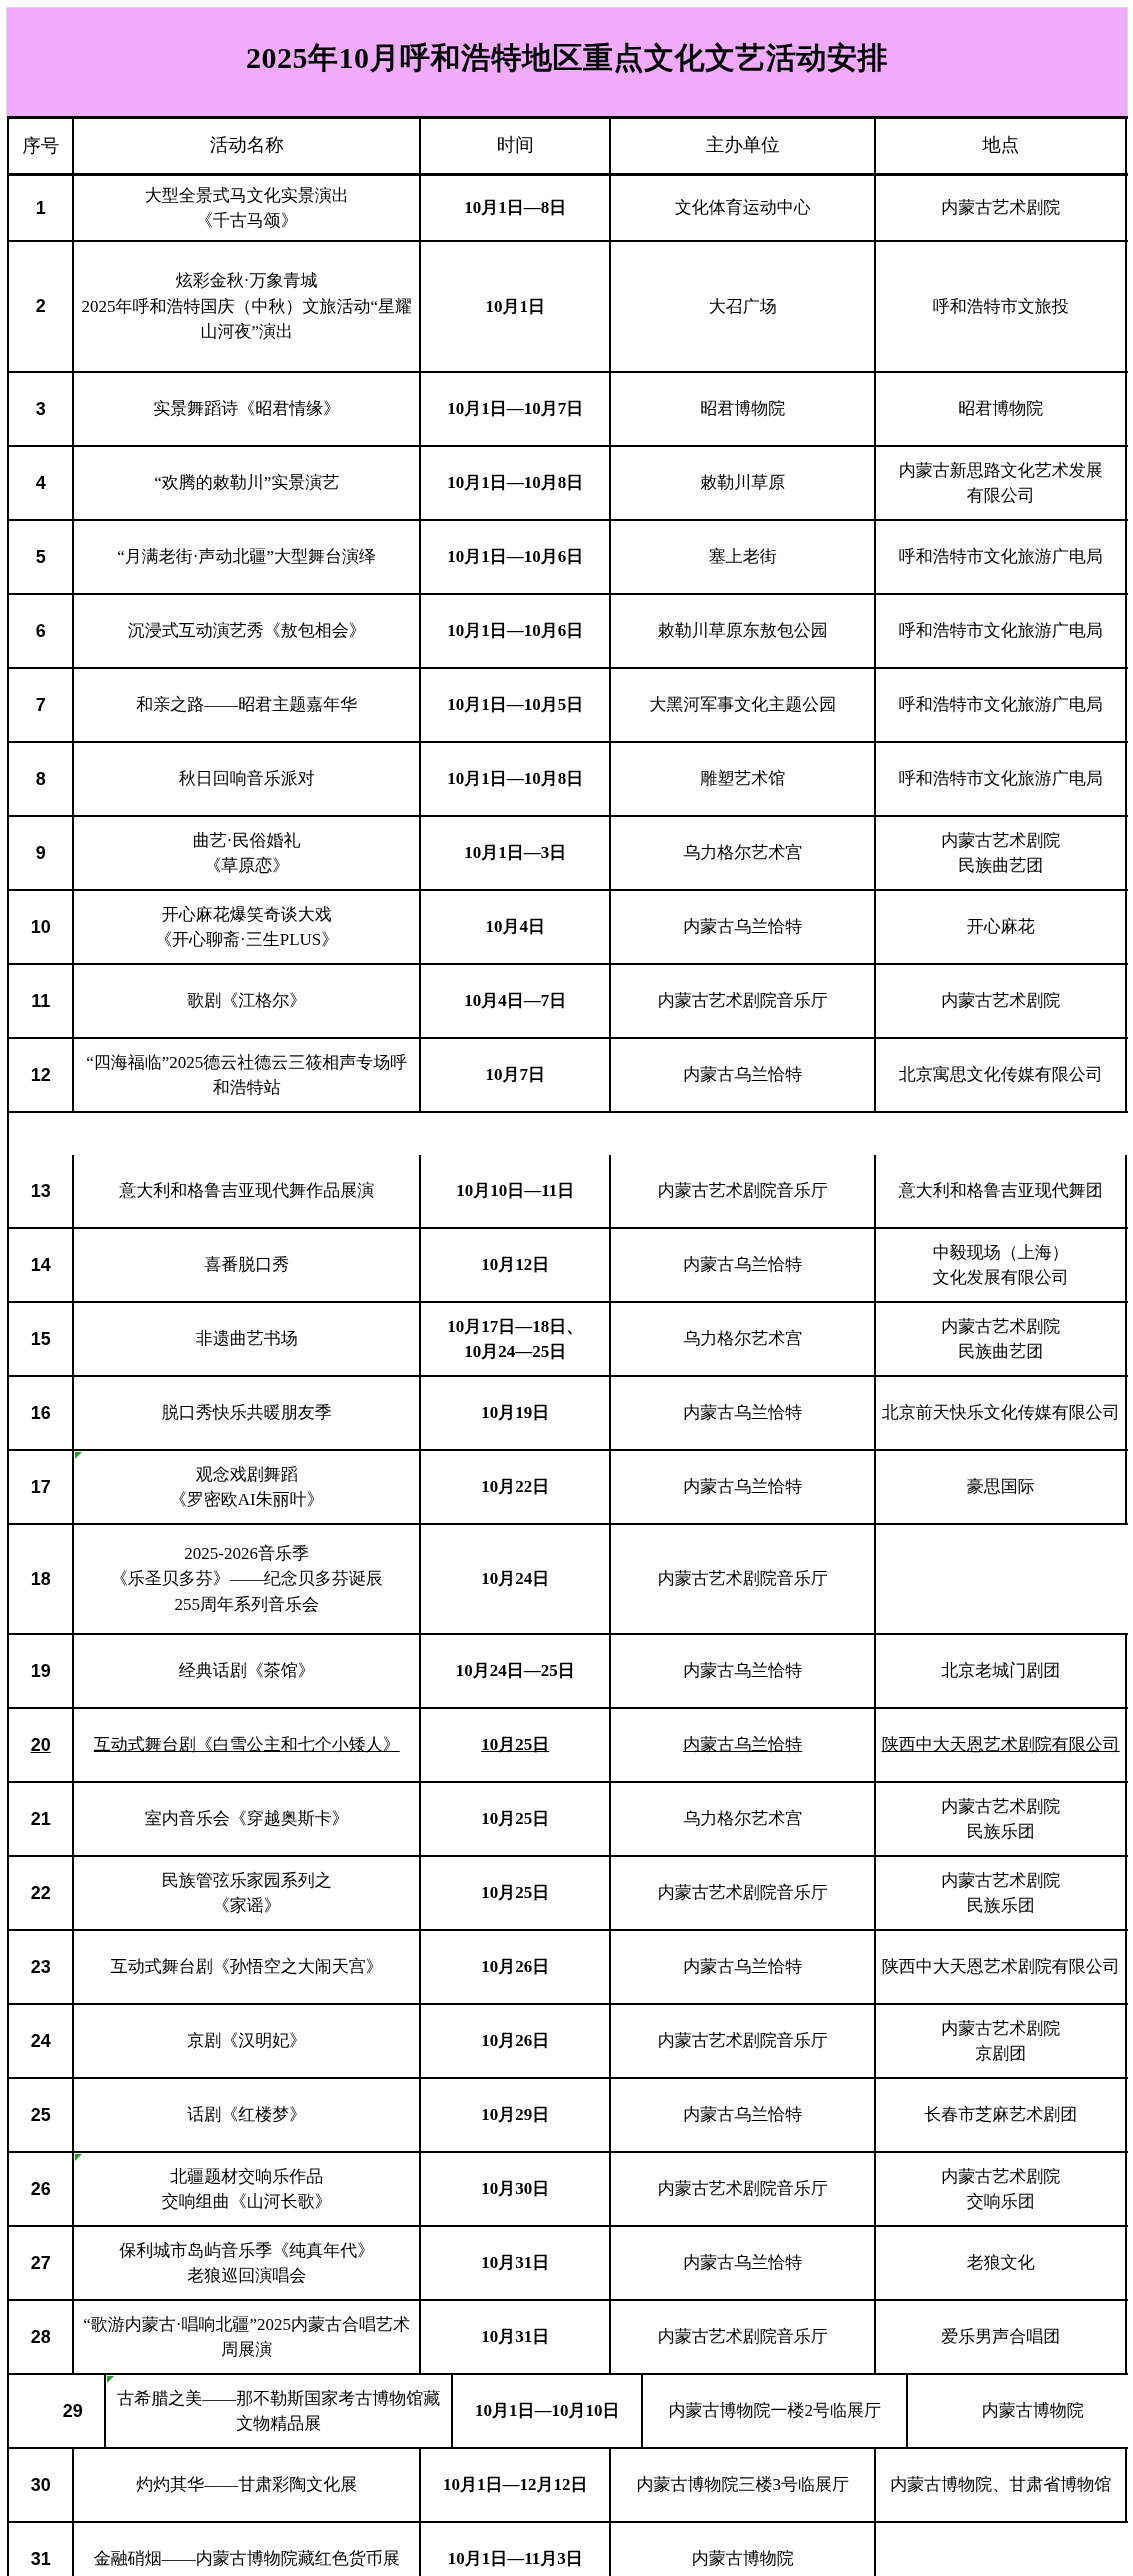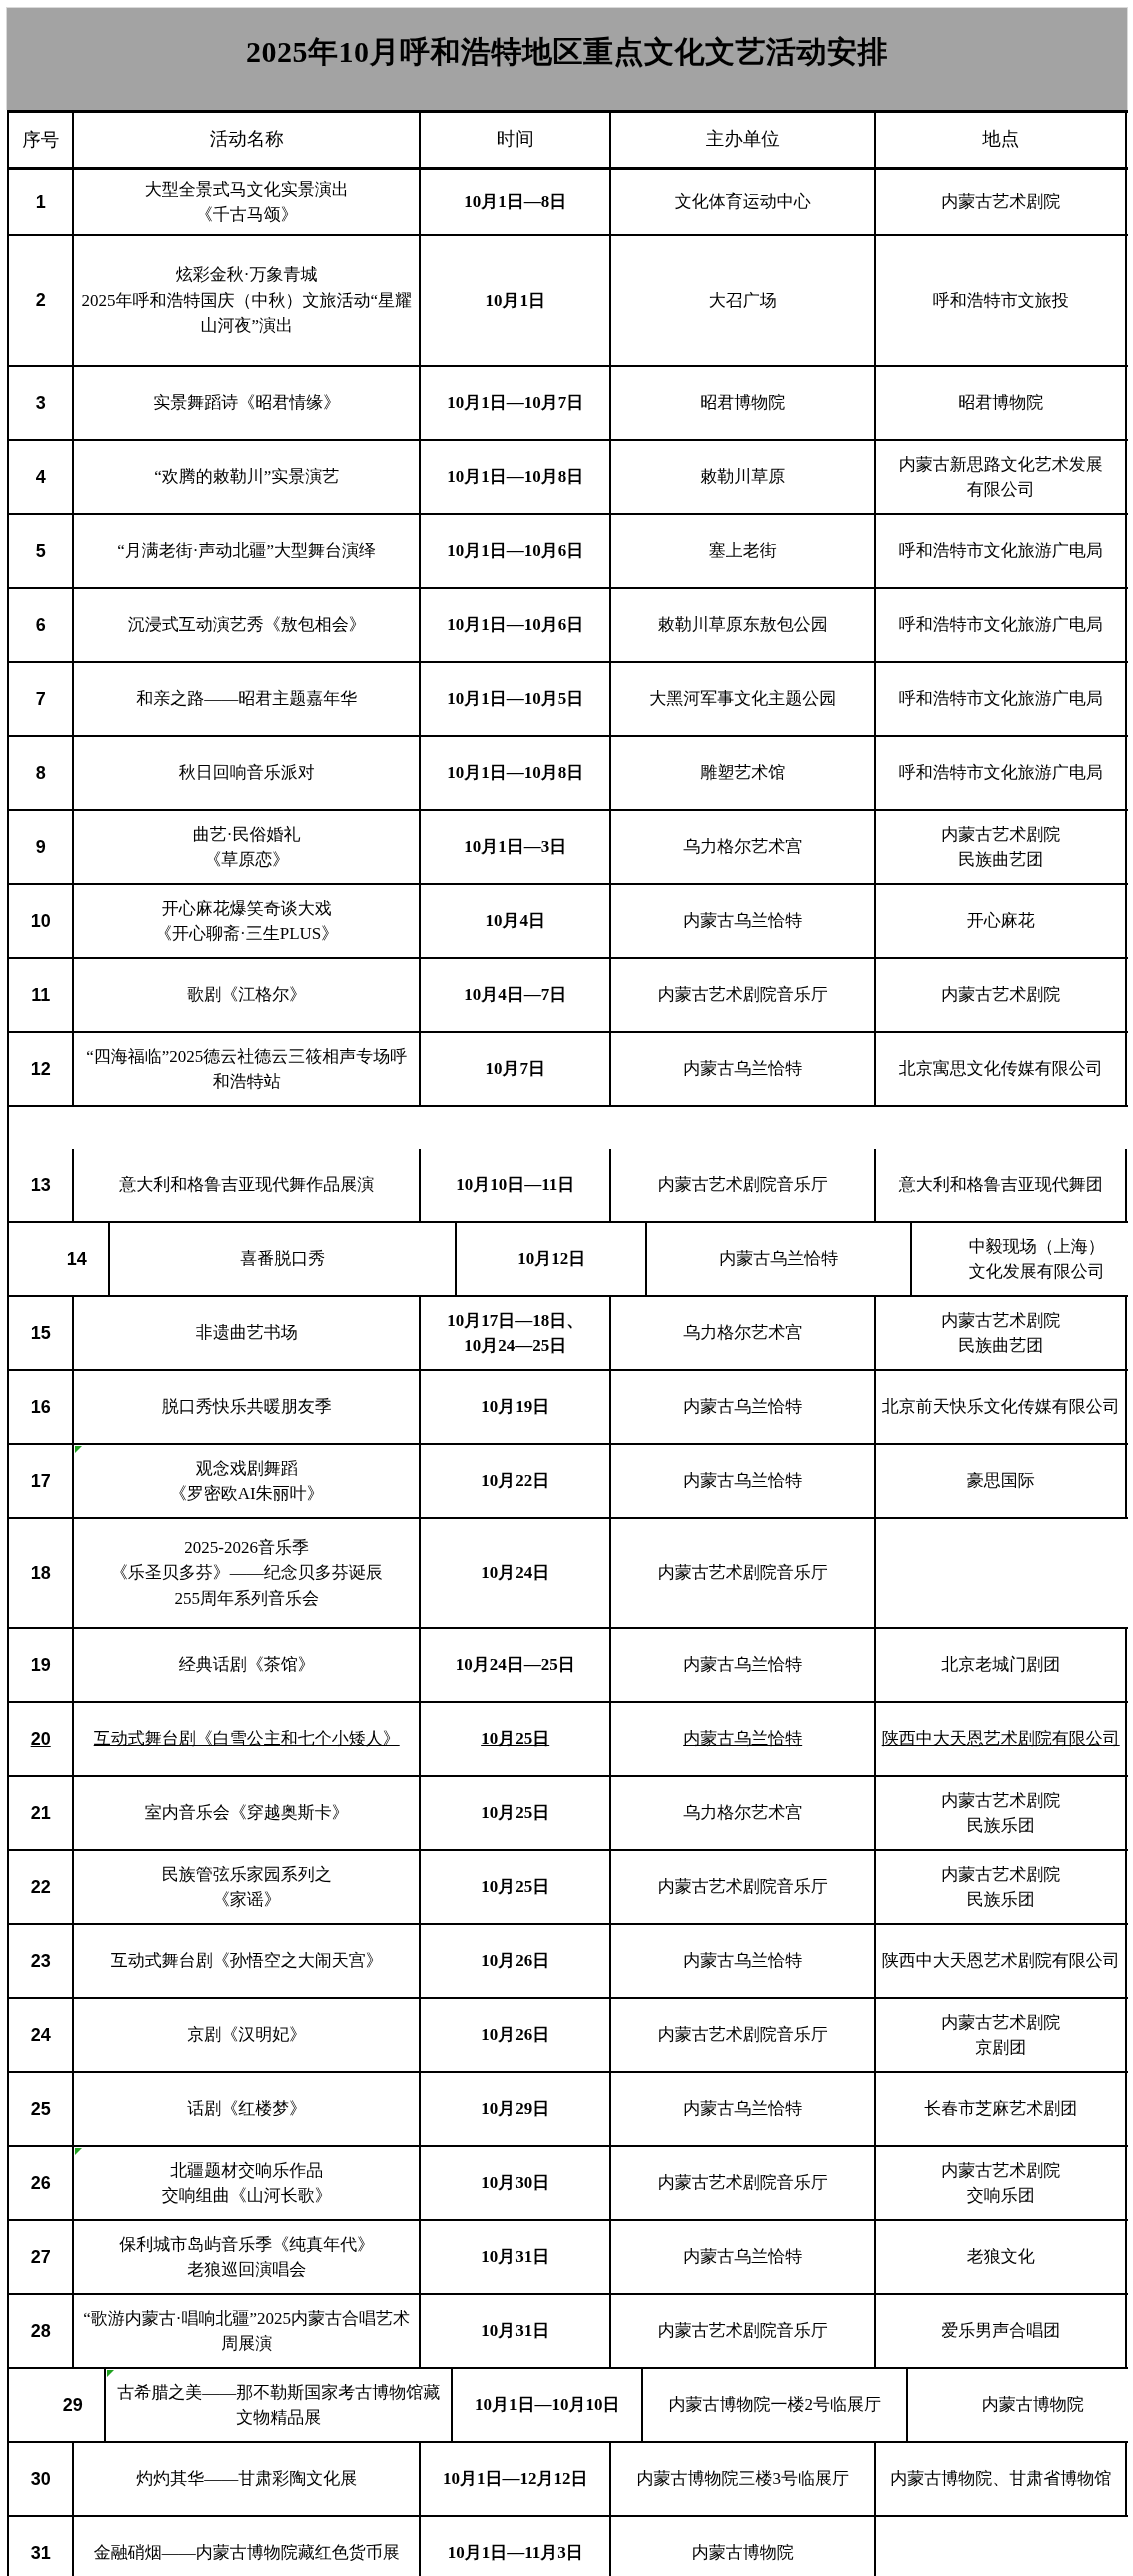--- a/index.html
+++ b/index.html
@@ -2,21 +2,21 @@
 <html style="font-size:8.2px"><head>
 <meta charset="utf-8">
 <style>
   html,body{margin:0;padding:0;background:#f2f2f2;}
   .page{
     width:1133px;height:3616px;background:#ffffff;position:relative;overflow:hidden;
     font-family:"Liberation Serif","DejaVu Serif",serif;color:#000;
   }
   .titlebox{
     margin:7.2px 5.2px 0 6.2px;border:1px solid #d9d9d9;border-bottom:none;height:78px;
-    display:flex;align-items:flex-start;justify-content:center;padding-top:24px;background:#a3a3a3;
+    display:flex;align-items:flex-start;justify-content:center;padding-top:30px;background:#f0abfc;
   }
   .title{font-size:30px;font-weight:bold;letter-spacing:0.5px;}
   .table{margin:0 5.2px 0 7.2px;border-top:3.6px solid #000;border-left:2.1px solid #000;background:#fff;}
   .trow{display:grid;grid-template-columns:65px 347px 190px 265px 251px;border-bottom:2.6px solid #000;}
   .tcell{
     border-right:2.1px solid #000;display:flex;align-items:center;justify-content:center;
     text-align:center;white-space:pre-line;font-size:17px;line-height:1.5;
     padding:5.2px 5.2px;position:relative;box-sizing:border-box;word-break:break-all;
   }
   .thead{min-height:54px;border-bottom:3.1px solid #000;}
@@ -136,21 +136,21 @@
         <div class="tcell c3"><span>内蒙古乌兰恰特</span></div>
         <div class="tcell c4"><span>北京寓思文化传媒有限公司</span></div>
       </div>
       <div class="trow" style="min-height: 72px; margin-top: 42px;">
         <div class="tcell c0"><span>13</span></div>
         <div class="tcell c1"><span>意大利和格鲁吉亚现代舞作品展演</span></div>
         <div class="tcell c2"><span>10月10日—11日</span></div>
         <div class="tcell c3"><span>内蒙古艺术剧院音乐厅</span></div>
         <div class="tcell c4"><span>意大利和格鲁吉亚现代舞团</span></div>
       </div>
-      <div class="trow" style="min-height: 72px; padding-left: 36px;">
+      <div class="trow" style="min-height: 72px;">
         <div class="tcell c0"><span>14</span></div>
         <div class="tcell c1"><span>喜番脱口秀</span></div>
         <div class="tcell c2"><span>10月12日</span></div>
         <div class="tcell c3"><span>内蒙古乌兰恰特</span></div>
         <div class="tcell c4"><span>中毅现场（上海）
 文化发展有限公司</span></div>
       </div>
       <div class="trow" style="min-height: 72px;">
         <div class="tcell c0"><span>15</span></div>
         <div class="tcell c1"><span>非遗曲艺书场</span></div>

